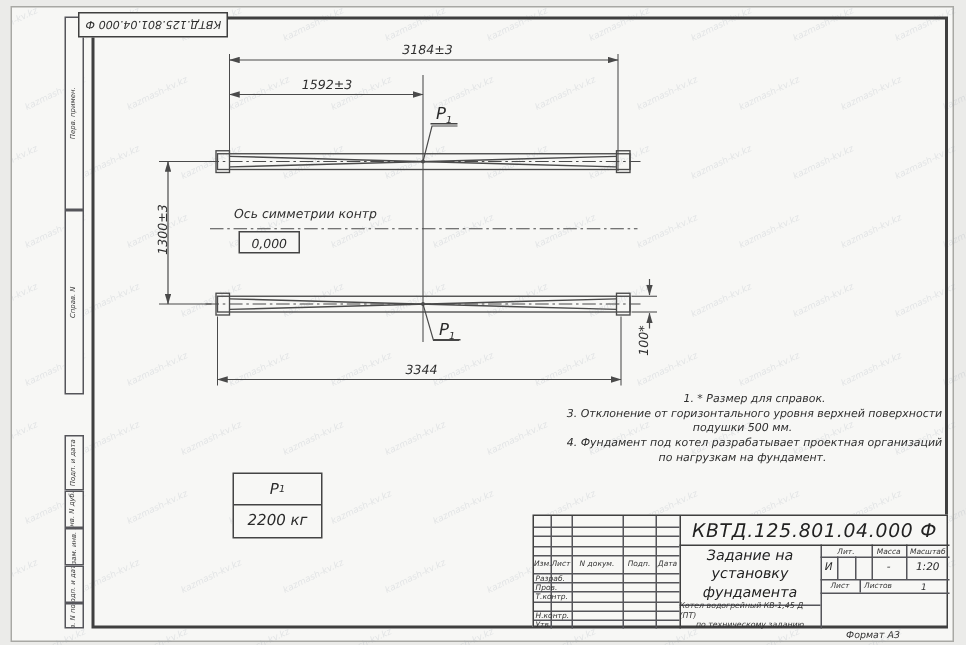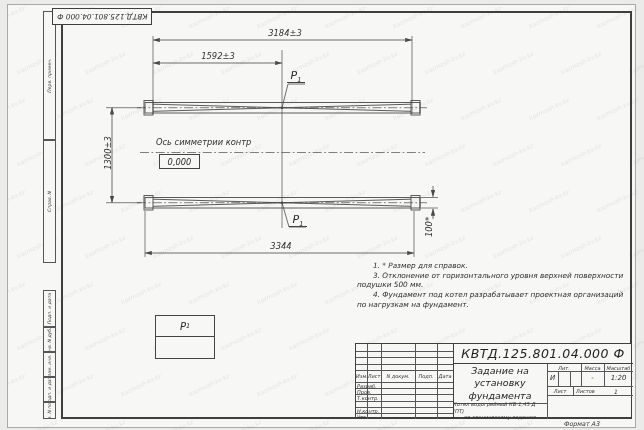--- a/index.html
+++ b/index.html
@@ -31,21 +31,21 @@
             font-size:8.3px;font-style:italic;color:#2a2a2a;background:#f7f7f5;}
   #masstable{position:absolute;left:155px;top:315px;width:60px;height:44px;border:1px solid #444;
              box-sizing:border-box;background:#f7f7f5;}
   #masstable .mt-top{height:21px;border-bottom:1px solid #444;display:flex;align-items:center;
                      justify-content:center;font-size:10px;font-style:italic;color:#2a2a2a;box-sizing:border-box;}
   #masstable .mt-top sub{font-size:6.5px;}
   #masstable .mt-bot{height:21px;display:flex;align-items:center;justify-content:center;
                      font-size:10px;font-style:italic;color:#2a2a2a;}
   
   #notes{position:absolute;left:357px;top:261px;width:276px;font-size:7.3px;font-style:italic;
-         color:#2e2e2e;line-height:9.7px;}
+         color:#2e2e2e;line-height:9.7px;text-align:center;}
   #notes .ind{padding-left:16px;}
   
   #tb{position:absolute;left:355px;top:343px;width:277px;height:75px;border:1.5px solid #3f3f3f;
       box-sizing:border-box;background:#f7f7f5;}
   .vl,.hl{position:absolute;background:#55555a;}
   .vl{width:1px;} .hl{height:1px;}
   .tbt{position:absolute;font-size:5px;font-style:italic;color:#333;white-space:nowrap;}
   .tbc{position:absolute;text-align:center;font-style:italic;color:#2a2a2a;}
   #desig{position:absolute;left:97px;top:0;width:180px;height:19px;display:flex;align-items:center;
          justify-content:center;font-size:12.5px;font-style:italic;color:#222;letter-spacing:.5px;white-space:nowrap;}
@@ -273,20 +273,21 @@
 <span class="dimtxt" style="left:156px;top:137px;width:120px;text-align:left;font-size:8.3px">Ось симметрии контр</span>
 <div id="levelbox">
   <span>0,000</span>
 </div>
 
 <div id="masstable">
   <div class="mt-top">
     <span>P</span>
       <sub>1</sub>
   </div>
+  <div class="mt-bot">2200 кг</div>
 </div>
 
 <div id="notes">
   <div class="ind">1. * Размер для справок.</div>
   <div class="ind">3. Отклонение от горизонтального уровня верхней поверхности</div>
   <div>подушки 500 мм.</div>
   <div class="ind">4. Фундамент под котел разрабатывает проектная организаций</div>
   <div>по нагрузкам на фундамент.</div>
 </div>
 

